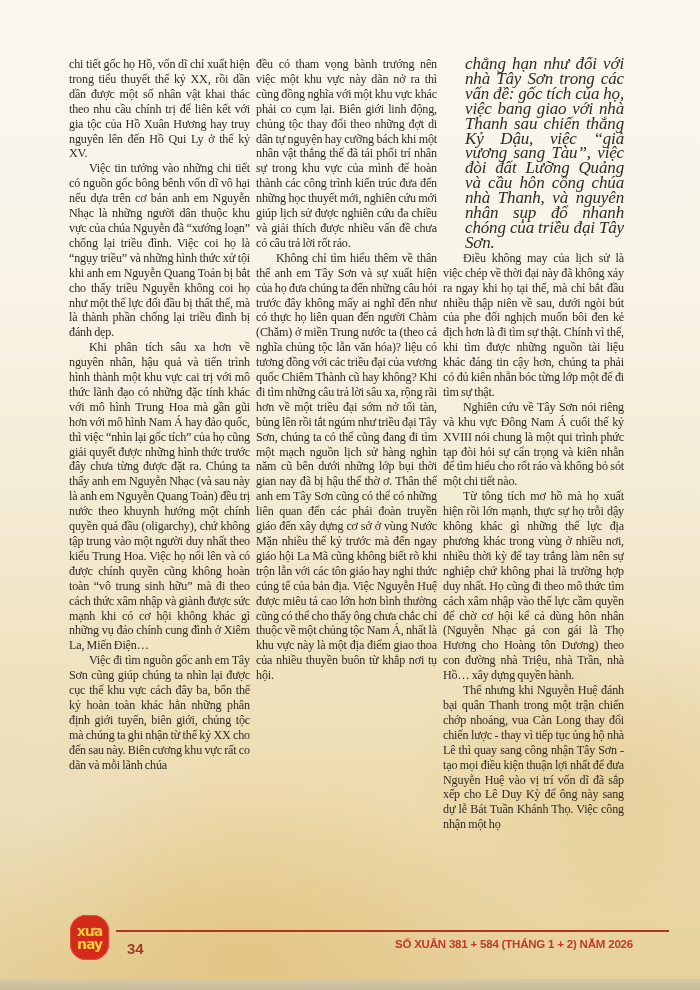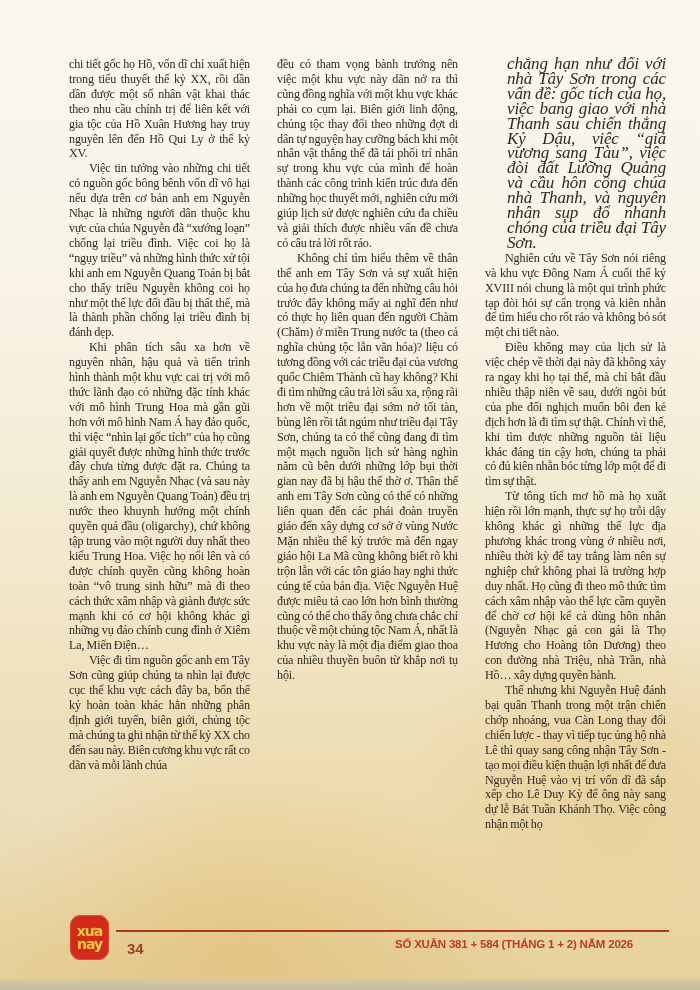--- a/index.html
+++ b/index.html
@@ -11,40 +11,40 @@
       radial-gradient(300px 220px at 88% 78%, rgba(210,170,90,0.22), rgba(210,170,90,0) 70%),
       radial-gradient(260px 200px at 6% 82%, rgba(235,225,200,0.55), rgba(235,225,200,0) 70%),
       linear-gradient(180deg,#faf7ef 0%,#f8f3e6 30%,#f3e9cf 55%,#eeddb2 78%,#e9d5a2 93%,#e6d09b 100%);
   }
   .bottom-band{
     position:absolute;left:0;bottom:0;width:700px;height:11px;
     background:linear-gradient(180deg,#d6c9a8,#c7bb9b);
   }
   .columns{
     position:absolute;left:69px;top:57px;height:856px;
-    display:flex;gap:27px;justify-content:space-between;
+    display:flex;gap:6px;justify-content:space-between;
   }
   .col{
     width:181px;height:100%;overflow:hidden;
     color:#2f2a23;
     font-size:12.1px;line-height:14.9px;
     text-align:justify;
     letter-spacing:-0.15px;word-spacing:-0.6px;
   }
   .col p{margin:0;}
   .col p.indent{text-indent:20px;}
   .col p.quote{font-style:italic;margin-left:22px;font-size:17px;}
   .col p.quote.indent{text-indent:18px;}
   .footer-rule{
     position:absolute;left:116px;top:930px;width:553px;height:2px;
     background:#b23524;
   }
   .logo{
     position:absolute;left:70px;top:915px;width:39px;height:45px;
-    background:#d32a1c;border-radius:11px;
+    background:#d32a1c;border-radius:16px;
     display:flex;flex-direction:column;align-items:center;justify-content:center;
     box-shadow:inset 0 0 0 1px #e04a30;
   }
   .logo span{
     font-family:"DejaVu Sans", sans-serif;
     font-weight:bold;color:#f7ce3a;
     font-size:14px;line-height:13px;letter-spacing:-1px;
   }
   .page-number{
     position:absolute;left:127px;top:940px;
@@ -67,22 +67,22 @@
     <p class="indent">Việc tin tưởng vào những chi tiết có nguồn gốc bông bênh vốn dĩ vô hại nếu dựa trên cơ bản anh em Nguyễn Nhạc là những người dân thuộc khu vực của chúa Nguyễn đã “xướng loạn” chống lại triều đình. Việc coi họ là “ngụy triều” và những hình thức xử tội khi anh em Nguyễn Quang Toản bị bắt cho thấy triều Nguyễn không coi họ như một thế lực đối đầu bị thất thế, mà là thành phần chống lại triều đình bị đánh dẹp.</p>
     <p class="indent">Khi phân tích sâu xa hơn về nguyên nhân, hậu quả và tiến trình hình thành một khu vực cai trị với mô thức lãnh đạo có những đặc tính khác với mô hình Trung Hoa mà gần gũi hơn với mô hình Nam Á hay đảo quốc, thì việc “nhìn lại gốc tích” của họ cũng giải quyết được những hình thức trước đây chưa từng được đặt ra. Chúng ta thấy anh em Nguyễn Nhạc (và sau này là anh em Nguyễn Quang Toản) đều trị nước theo khuynh hướng một chính quyền quả đầu (oligarchy), chứ không tập trung vào một người duy nhất theo kiểu Trung Hoa. Việc họ nổi lên và có được chính quyền cũng không hoàn toàn “vô trung sinh hữu” mà đi theo cách thức xâm nhập và giành được sức mạnh khi có cơ hội không khác gì những vụ đảo chính cung đình ở Xiêm La, Miến Điện…</p>
     <p class="indent">Việc đi tìm nguồn gốc anh em Tây Sơn cũng giúp chúng ta nhìn lại được cục thế khu vực cách đây ba, bốn thế kỷ hoàn toàn khác hẳn những phân định giới tuyến, biên giới, chủng tộc mà chúng ta ghi nhận từ thế kỷ XX cho đến sau này. Biên cương khu vực rất co dãn và mỗi lãnh chúa</p>
   </div>
   <div class="col">
     <p>đều có tham vọng bành trướng nên việc một khu vực này dãn nở ra thì cũng đồng nghĩa với một khu vực khác phải co cụm lại. Biên giới linh động, chủng tộc thay đổi theo những đợt di dân tự nguyện hay cưỡng bách khi một nhân vật thắng thế đã tái phối trí nhân sự trong khu vực của mình để hoàn thành các công trình kiến trúc đưa đến những học thuyết mới, nghiên cứu mới giúp lịch sử được nghiên cứu đa chiều và giải thích được nhiều vấn đề chưa có câu trả lời rốt ráo.</p>
     <p class="indent">Không chỉ tìm hiểu thêm về thân thế anh em Tây Sơn và sự xuất hiện của họ đưa chúng ta đến những câu hỏi trước đây không mấy ai nghĩ đến như có thực họ liên quan đến người Chàm (Chăm) ở miền Trung nước ta (theo cả nghĩa chủng tộc lẫn văn hóa)? liệu có tương đồng với các triều đại của vương quốc Chiêm Thành cũ hay không? Khi đi tìm những câu trả lời sâu xa, rộng rãi hơn về một triều đại sớm nở tối tàn, bùng lên rồi tắt ngúm như triều đại Tây Sơn, chúng ta có thể cũng đang đi tìm một mạch nguồn lịch sử hàng nghìn năm cũ bên dưới những lớp bụi thời gian nay đã bị hậu thế thờ ơ. Thân thế anh em Tây Sơn cũng có thể có những liên quan đến các phái đoàn truyền giáo đến xây dựng cơ sở ở vùng Nước Mặn nhiều thế kỷ trước mà đến ngay giáo hội La Mã cũng không biết rõ khi trộn lẫn với các tôn giáo hay nghi thức cúng tế của bản địa. Việc Nguyễn Huệ được miêu tả cao lớn hơn bình thường cũng có thể cho thấy ông chưa chắc chỉ thuộc về một chủng tộc Nam Á, nhất là khu vực này là một địa điểm giao thoa của nhiều thuyền buôn từ khắp nơi tụ hội.</p>
   </div>
   <div class="col">
     <p class="quote">chẳng hạn như đối với nhà Tây Sơn trong các vấn đề: gốc tích của họ, việc bang giao với nhà Thanh sau chiến thắng Kỷ Dậu, việc “giả vương sang Tàu”, việc đòi đất Lưỡng Quảng và cầu hôn công chúa nhà Thanh, và nguyên nhân sụp đổ nhanh chóng của triều đại Tây Sơn.</p>
+    <p class="indent">Điều không may của lịch sử là việc chép về thời đại này đã không xảy ra ngay khi họ tại thế, mà chỉ bắt đầu nhiều thập niên về sau, dưới ngòi bút của phe đối nghịch muốn bôi đen kẻ địch hơn là đi tìm sự thật. Chính vì thế, khi tìm được những nguồn tài liệu khác đáng tin cậy hơn, chúng ta phải có đủ kiên nhẫn bóc từng lớp một để đi tìm sự thật.</p>
     <p class="indent">Nghiên cứu về Tây Sơn nói riêng và khu vực Đông Nam Á cuối thế kỷ XVIII nói chung là một qui trình phức tạp đòi hỏi sự cẩn trọng và kiên nhẫn để tìm hiểu cho rốt ráo và không bỏ sót một chi tiết nào.</p>
-    <p class="indent">Điều không may của lịch sử là việc chép về thời đại này đã không xảy ra ngay khi họ tại thế, mà chỉ bắt đầu nhiều thập niên về sau, dưới ngòi bút của phe đối nghịch muốn bôi đen kẻ địch hơn là đi tìm sự thật. Chính vì thế, khi tìm được những nguồn tài liệu khác đáng tin cậy hơn, chúng ta phải có đủ kiên nhẫn bóc từng lớp một để đi tìm sự thật.</p>
     <p class="indent">Từ tông tích mơ hồ mà họ xuất hiện rồi lớn mạnh, thực sự họ trỗi dậy không khác gì những thế lực địa phương khác trong vùng ở nhiều nơi, nhiều thời kỳ để tay trắng làm nên sự nghiệp chứ không phai là trường hợp duy nhất. Họ cũng đi theo mô thức tìm cách xâm nhập vào thế lực cầm quyền để chờ cơ hội kể cả dùng hôn nhân (Nguyễn Nhạc gả con gái là Thọ Hương cho Hoàng tôn Dương) theo con đường nhà Triệu, nhà Trần, nhà Hồ… xây dựng quyền hành.</p>
     <p class="indent">Thế nhưng khi Nguyễn Huệ đánh bại quân Thanh trong một trận chiến chớp nhoáng, vua Càn Long thay đổi chiến lược - thay vì tiếp tục ủng hộ nhà Lê thì quay sang công nhận Tây Sơn - tạo mọi điều kiện thuận lợi nhất để đưa Nguyễn Huệ vào vị trí vốn dĩ đã sắp xếp cho Lê Duy Kỳ để ông này sang dự lễ Bát Tuần Khánh Thọ. Việc công nhận một họ</p>
   </div>
 </div>
 
 <div class="footer-rule"></div>
 
 <div class="logo">
   <span>xưa</span>
   <span>nay</span>

